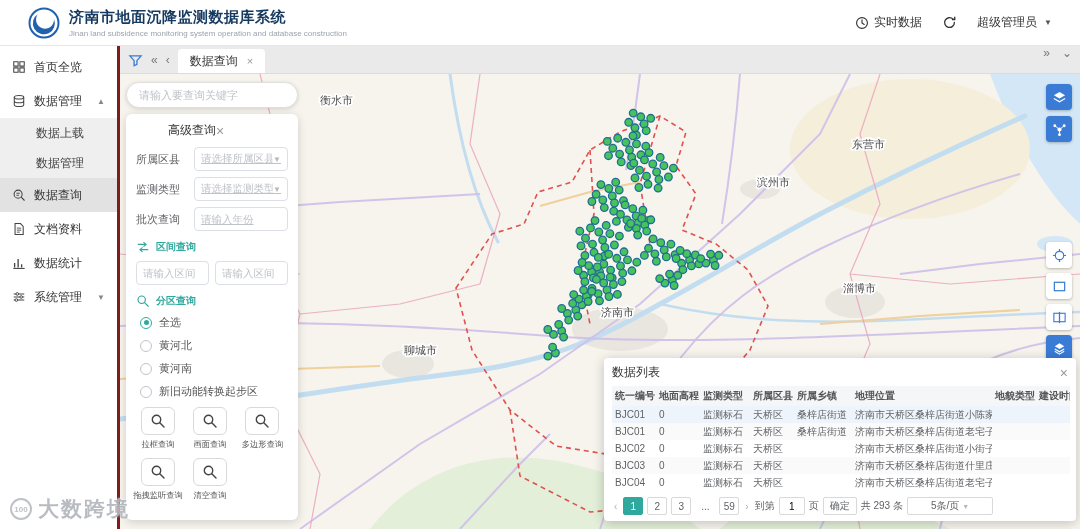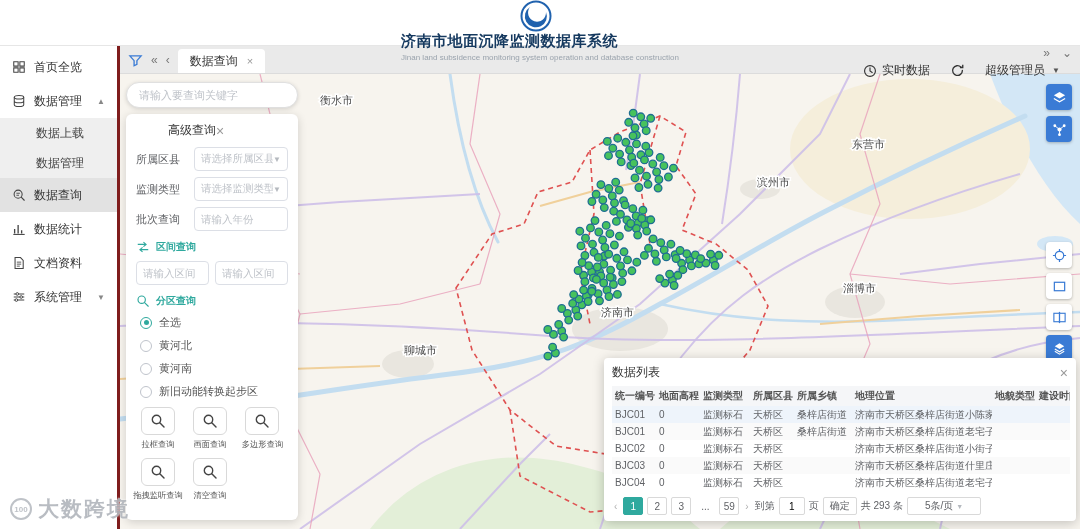--- a/index.html
+++ b/index.html
@@ -2,21 +2,21 @@
 <html style="--accent: #2fa99e; --tool-blue: #3a7bd5; --marker-fill: #47c25d; --marker-stroke: #1f6e92; --boundary-red: #df5151; --title-navy: #15395f;"><head>
 <meta charset="utf-8">
 <style>
   * { margin:0; padding:0; box-sizing:border-box; }
   html,body { width:1080px; height:529px; overflow:hidden;
     font-family:"Liberation Sans","DejaVu Sans",sans-serif; background:#fff; }
   body { position:relative; font-size:12px; color:#333; }
 
   
   .header { position:absolute; top:0; left:0; right:0; height:46px; background:#fff;
-    border-bottom:1px solid #e6e6e6; display:flex; align-items:center; padding:0 20px; z-index:30;flex-direction:column; }
+    border-bottom:1px solid #e6e6e6; display:flex; align-items:center; padding:0 28px; z-index:30; }
   .logo { width:32px; height:32px; margin-right:9px; flex:0 0 auto; }
   .titles { display:flex; flex-direction:column; }
   .app-title { font-size:15px; font-weight:bold; color:var(--title-navy); letter-spacing:.5px; }
   .app-subtitle { font-size:8px; color:#9aa3ad; margin-top:2px; }
   .header-right { margin-left:auto; display:flex; align-items:center; gap:20px; font-size:12px; color:#333; }
   .hr-item { display:flex; align-items:center; gap:5px; cursor:pointer; }
   .hr-caret { font-size:8px; color:#555; margin-left:2px; }
 
   
   .sidebar { position:absolute; top:46px; left:0; width:120px; bottom:0; background:#fff;
@@ -58,21 +58,21 @@
   .search-box input { border:none; outline:none; width:100%; font-size:11px; color:#333; background:transparent; }
   input::placeholder { color:#bfc3c9; }
   .panel { background:#fff; border-radius:6px; box-shadow:0 2px 10px rgba(0,0,0,.16); padding:8px 10px 10px; }
   .p-head { display:flex; justify-content:flex-start; align-items:center; font-size:12px;
     color:#333; margin-bottom:8px;margin-left:32px; }
   .close { color:#999; cursor:pointer; font-size:14px; line-height:1; }
   .frow { display:flex; align-items:center; gap:6px; margin-bottom:6px; }
   .flabel { width:52px; font-size:11px; color:#606266; white-space:nowrap; }
   .fctrl { flex:1; height:24px; border:1px solid #dcdfe6; border-radius:4px; background:#fff;
     display:flex; align-items:center; justify-content:space-between; padding:0 6px;
-    font-size:10.5px; color:#bfc3c9; cursor:pointer; min-width:0; }
+    font-size:10.5px; color:#bfc3c9; cursor:pointer; min-width:0;text-decoration:underline; }
   .fctrl .ph { overflow:hidden; white-space:nowrap; }
   .fctrl .sc { font-size:8px; color:#b5b9bf; }
   .fctrl input { border:none; outline:none; width:100%; font-size:10.5px; }
   .sec-title { display:flex; align-items:center; gap:6px; color:var(--accent);
     font-size:10px; font-weight:600; margin:9px 0 7px; }
   .range-row { display:flex; gap:6px; margin-bottom:2px; }
   .range-row input { flex:1; min-width:0; height:24px; border:1px solid #dcdfe6; border-radius:4px;
     padding:0 6px; font-size:10.5px; outline:none; }
   .radio-row { display:flex; align-items:center; gap:7px; margin:0 0 8px 4px;
     font-size:11px; color:#555; cursor:pointer; }
@@ -110,21 +110,21 @@
   .pg-arrow { color:#b0b0b0; padding:0 2px; cursor:pointer; }
   .pg { min-width:20px; height:18px; border:1px solid #d9d9d9; border-radius:2px; background:#fff;
     display:flex; align-items:center; justify-content:center; padding:0 3px; cursor:pointer; }
   .pg.active { background:var(--accent); border-color:var(--accent); color:#fff; }
   .pg.dots { border:none; background:none; cursor:default; }
   .goto-input { width:26px; height:18px; border:1px solid #d9d9d9; border-radius:2px;
     text-align:center; font-size:10px; outline:none; }
   .confirm { height:18px; border:1px solid #d9d9d9; border-radius:2px; background:#fff;
     padding:0 6px; font-size:10px; color:#606266; cursor:pointer; }
   .size-select { height:18px; border:1px solid #d9d9d9; border-radius:2px; display:flex;
-    align-items:center; gap:3px; padding:0 17px; cursor:pointer; }
+    align-items:center; gap:3px; padding:0 23px; cursor:pointer; }
   .size-select .sc { font-size:7px; color:#b5b9bf; }
 
   
   .watermark { position:absolute; left:10px; bottom:6px; z-index:40; display:flex;
     align-items:center; gap:6px; opacity:.92; pointer-events:none; }
   .wm-logo { width:22px; height:22px; border:2px solid #b9bdc3; border-radius:50%;
     display:flex; align-items:center; justify-content:center; font-size:8px; font-weight:bold; color:#b9bdc3; }
   .wm-text { font-size:21px; font-weight:bold; letter-spacing:2px; color:#b3b7bd; text-shadow:0 0 2px #fff; }
 </style>
 </head>
@@ -185,31 +185,31 @@
   <div class="sb-item active">
     <svg width="14" height="14" viewBox="0 0 16 16">
       <circle cx="7" cy="7" r="4.6" fill="none" stroke="#444" stroke-width="1.2"></circle>
       <path d="M10.5 10.5 L14 14" stroke="#444" stroke-width="1.3" stroke-linecap="round"></path>
       <path d="M5 6h4M5 8.3h3" stroke="#444" stroke-width="1"></path>
     </svg>
     <span>数据查询</span>
   </div>
   <div class="sb-item">
     <svg width="14" height="14" viewBox="0 0 16 16">
+      <path d="M3.5 1.8h6.2L12.8 5v9.2H3.5z" fill="none" stroke="#444" stroke-width="1.2"></path>
+      <path d="M5.5 7h5M5.5 9.3h5M5.5 11.6h3.4" stroke="#444" stroke-width="1"></path>
+    </svg>
+    <span>文档资料</span>
+  </div>
+  <div class="sb-item">
+    <svg width="14" height="14" viewBox="0 0 16 16">
       <path d="M3 13V8 M7 13V3.5 M11 13V9.5" stroke="#444" stroke-width="1.5"></path>
       <path d="M1.5 14.2h13" stroke="#444" stroke-width="1.2"></path>
     </svg>
     <span>数据统计</span>
-  </div>
-  <div class="sb-item">
-    <svg width="14" height="14" viewBox="0 0 16 16">
-      <path d="M3.5 1.8h6.2L12.8 5v9.2H3.5z" fill="none" stroke="#444" stroke-width="1.2"></path>
-      <path d="M5.5 7h5M5.5 9.3h5M5.5 11.6h3.4" stroke="#444" stroke-width="1"></path>
-    </svg>
-    <span>文档资料</span>
   </div>
   <div class="sb-item">
     <svg width="14" height="14" viewBox="0 0 16 16">
       <path d="M2 4.5h12M2 8h12M2 11.5h12" stroke="#444" stroke-width="1.2"></path>
       <circle cx="6" cy="4.5" r="1.5" fill="#fff" stroke="#444" stroke-width="1.1"></circle>
       <circle cx="10.5" cy="8" r="1.5" fill="#fff" stroke="#444" stroke-width="1.1"></circle>
       <circle cx="5" cy="11.5" r="1.5" fill="#fff" stroke="#444" stroke-width="1.1"></circle>
     </svg>
     <span>系统管理</span>
     <span class="cr">▼</span>

